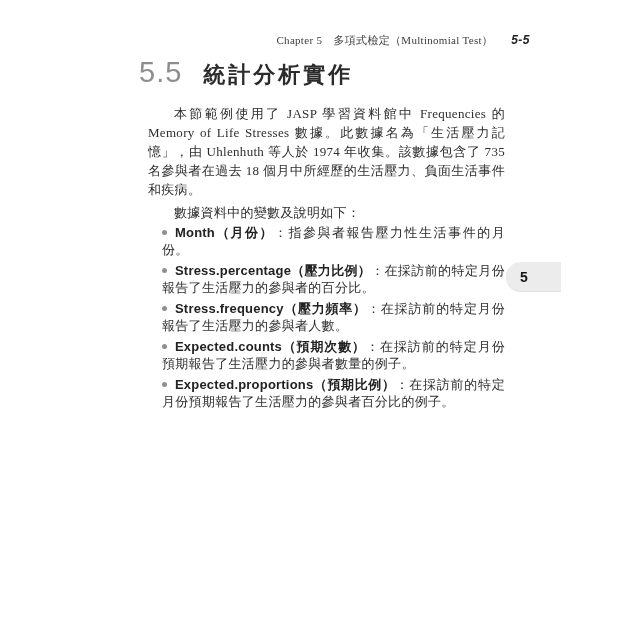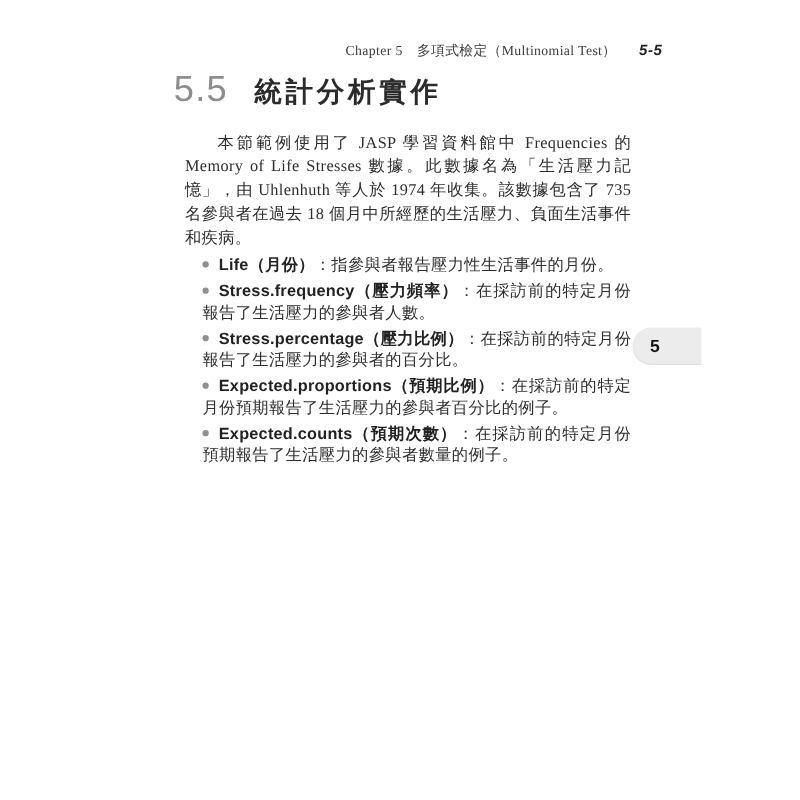--- a/index.html
+++ b/index.html
@@ -81,23 +81,24 @@
     <span class="sec-num">5.5</span>
     <span class="sec-title">統計分析實作</span>
   </div>
 
   <div class="side-tab">
     <span class="tab-label">5</span>
   </div>
 
   <div class="body-text">
     <p>本節範例使用了 JASP 學習資料館中 Frequencies 的 Memory of Life Stresses 數據。此數據名為「生活壓力記憶」，由 Uhlenhuth 等人於 1974 年收集。該數據包含了 735 名參與者在過去 18 個月中所經歷的生活壓力、負面生活事件和疾病。</p>
+    <p class="list-intro">數據資料中的變數及說明如下：</p>
 
     <ul class="var-list">
-      <li><span class="bullet-dot"></span><span class="var-label">Life（月份）</span><span class="var-desc">：指參與者報告壓力性生活事件的月份。</span></li>
+      <li><span class="bullet-dot"></span><span class="var-label">Month（月份）</span><span class="var-desc">：指參與者報告壓力性生活事件的月份。</span></li>
+      <li><span class="bullet-dot"></span><span class="var-label">Stress.percentage（壓力比例）</span><span class="var-desc">：在採訪前的特定月份報告了生活壓力的參與者的百分比。</span></li>
       <li><span class="bullet-dot"></span><span class="var-label">Stress.frequency（壓力頻率）</span><span class="var-desc">：在採訪前的特定月份報告了生活壓力的參與者人數。</span></li>
-      <li><span class="bullet-dot"></span><span class="var-label">Stress.percentage（壓力比例）</span><span class="var-desc">：在採訪前的特定月份報告了生活壓力的參與者的百分比。</span></li>
+      <li><span class="bullet-dot"></span><span class="var-label">Expected.counts（預期次數）</span><span class="var-desc">：在採訪前的特定月份預期報告了生活壓力的參與者數量的例子。</span></li>
       <li><span class="bullet-dot"></span><span class="var-label">Expected.proportions（預期比例）</span><span class="var-desc">：在採訪前的特定月份預期報告了生活壓力的參與者百分比的例子。</span></li>
-      <li><span class="bullet-dot"></span><span class="var-label">Expected.counts（預期次數）</span><span class="var-desc">：在採訪前的特定月份預期報告了生活壓力的參與者數量的例子。</span></li>
     </ul>
   </div>
 
 </div>
 
 </body></html>

